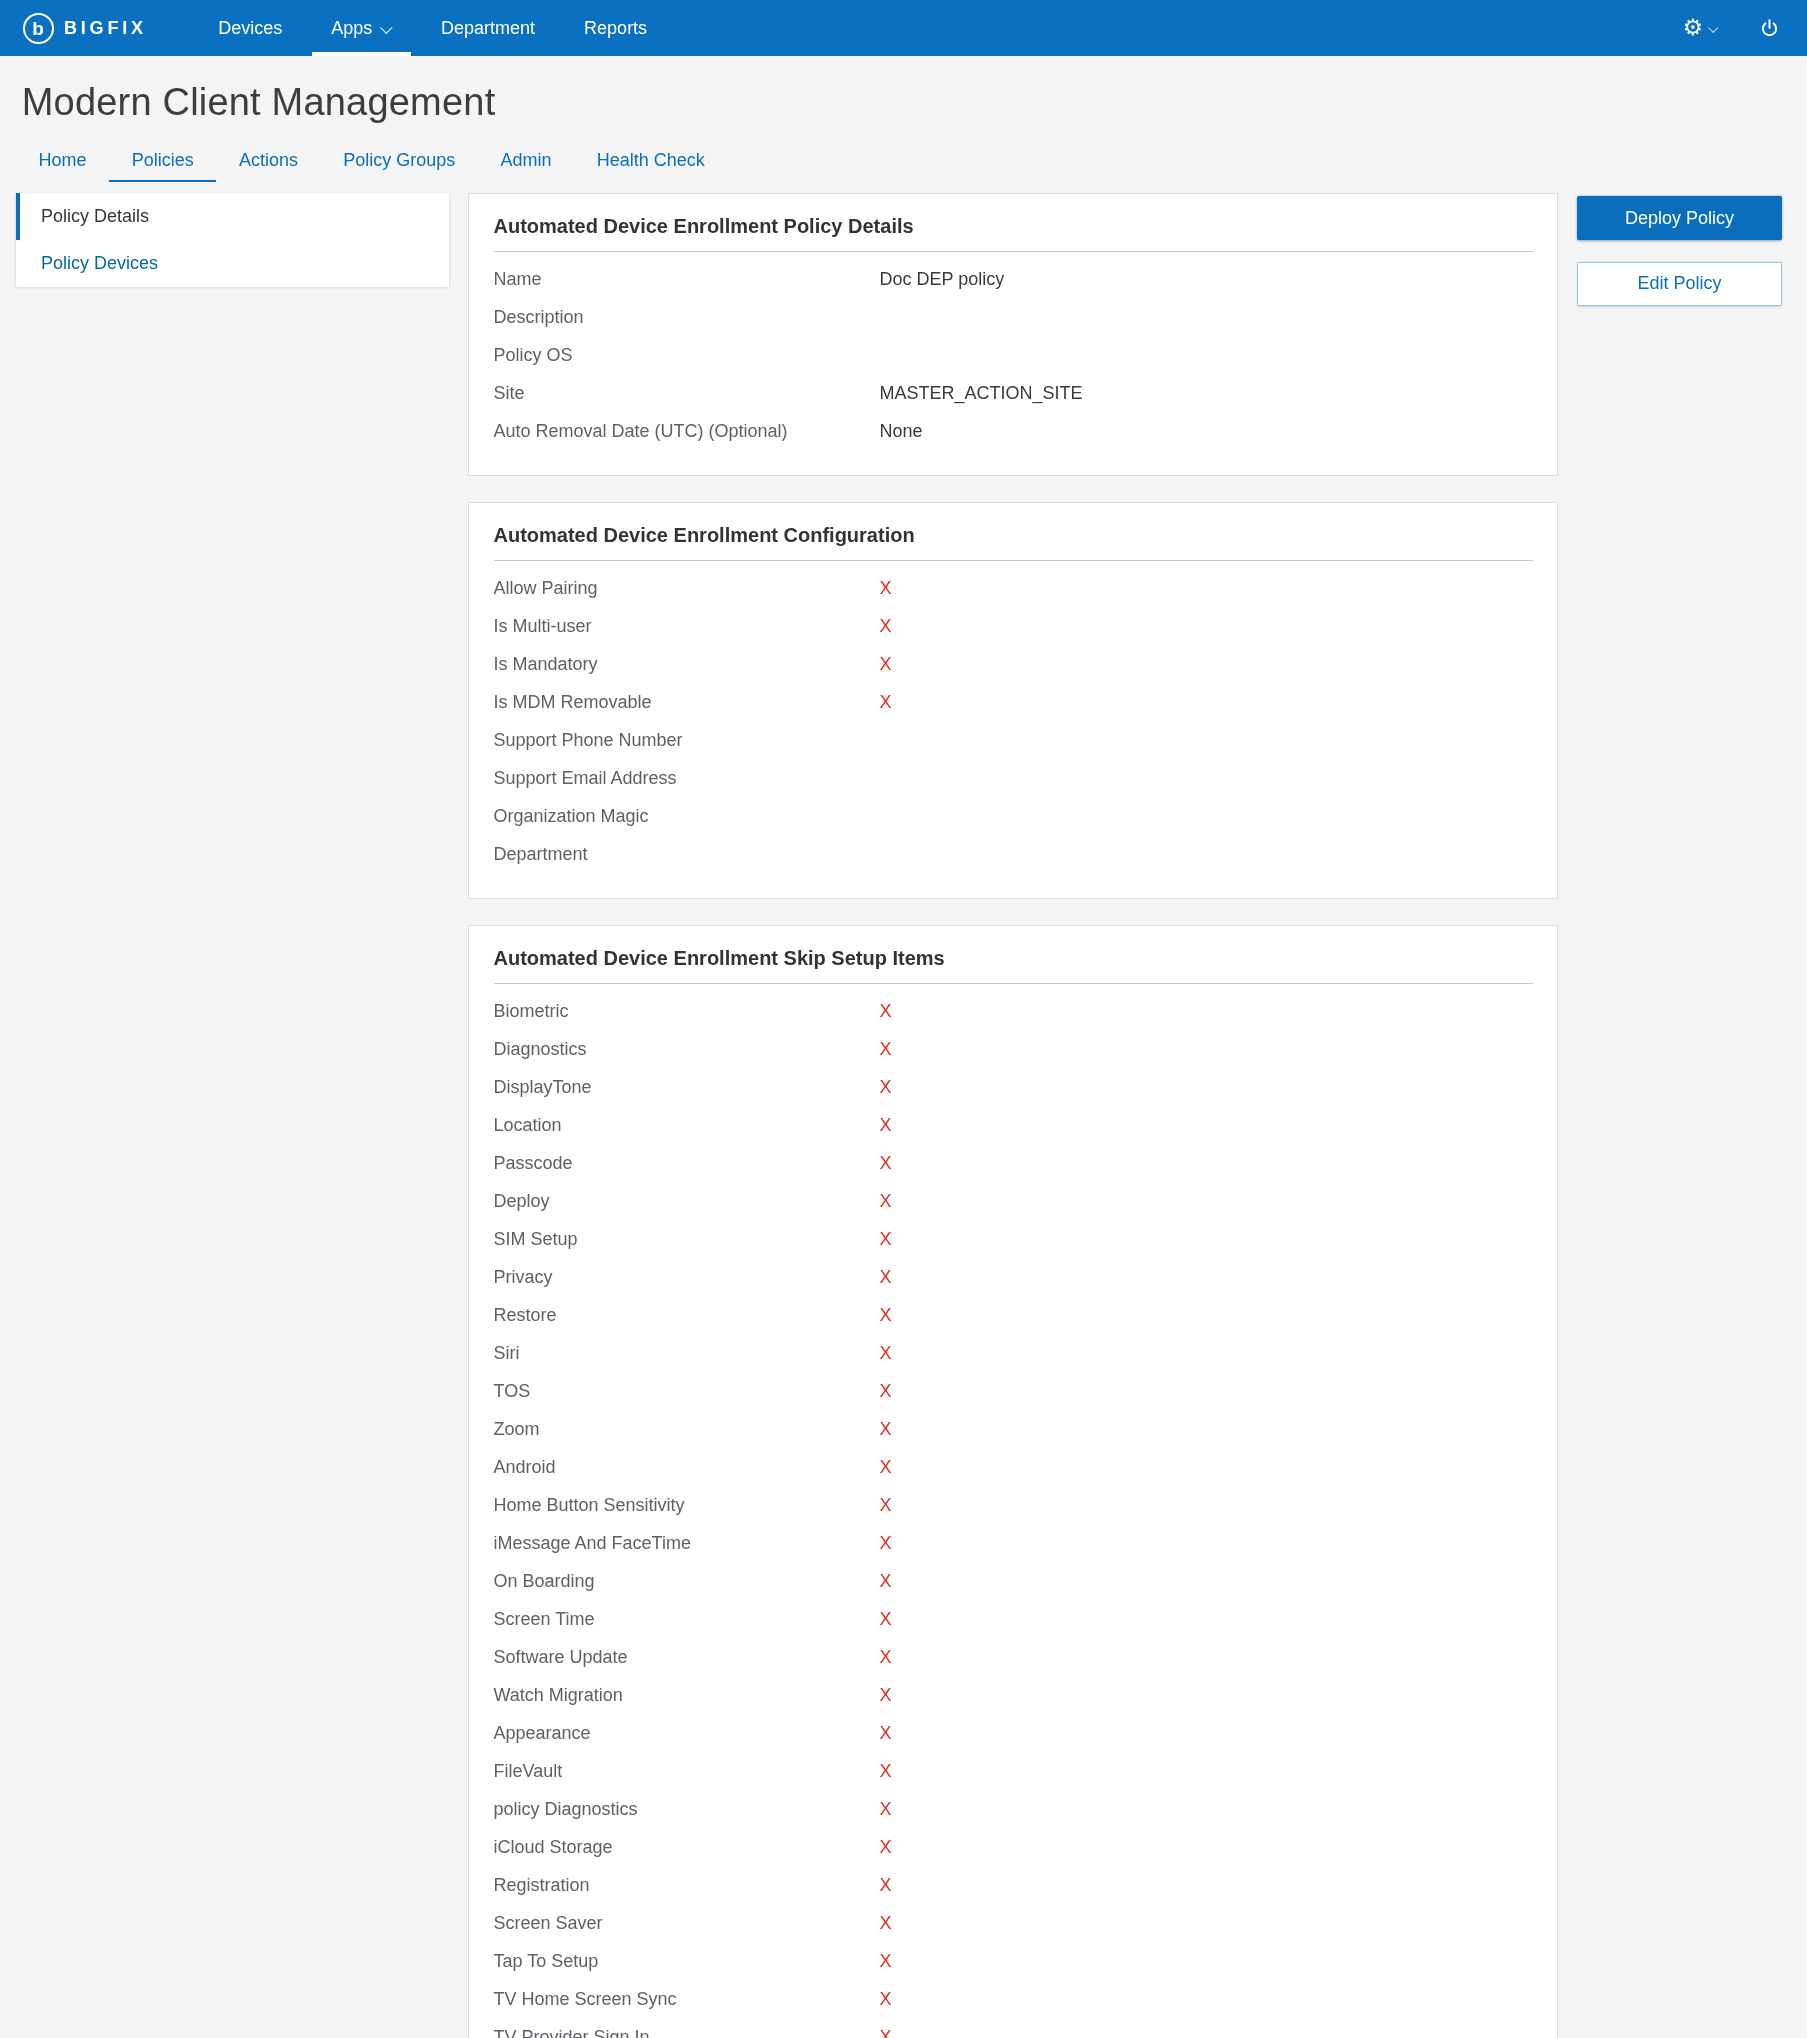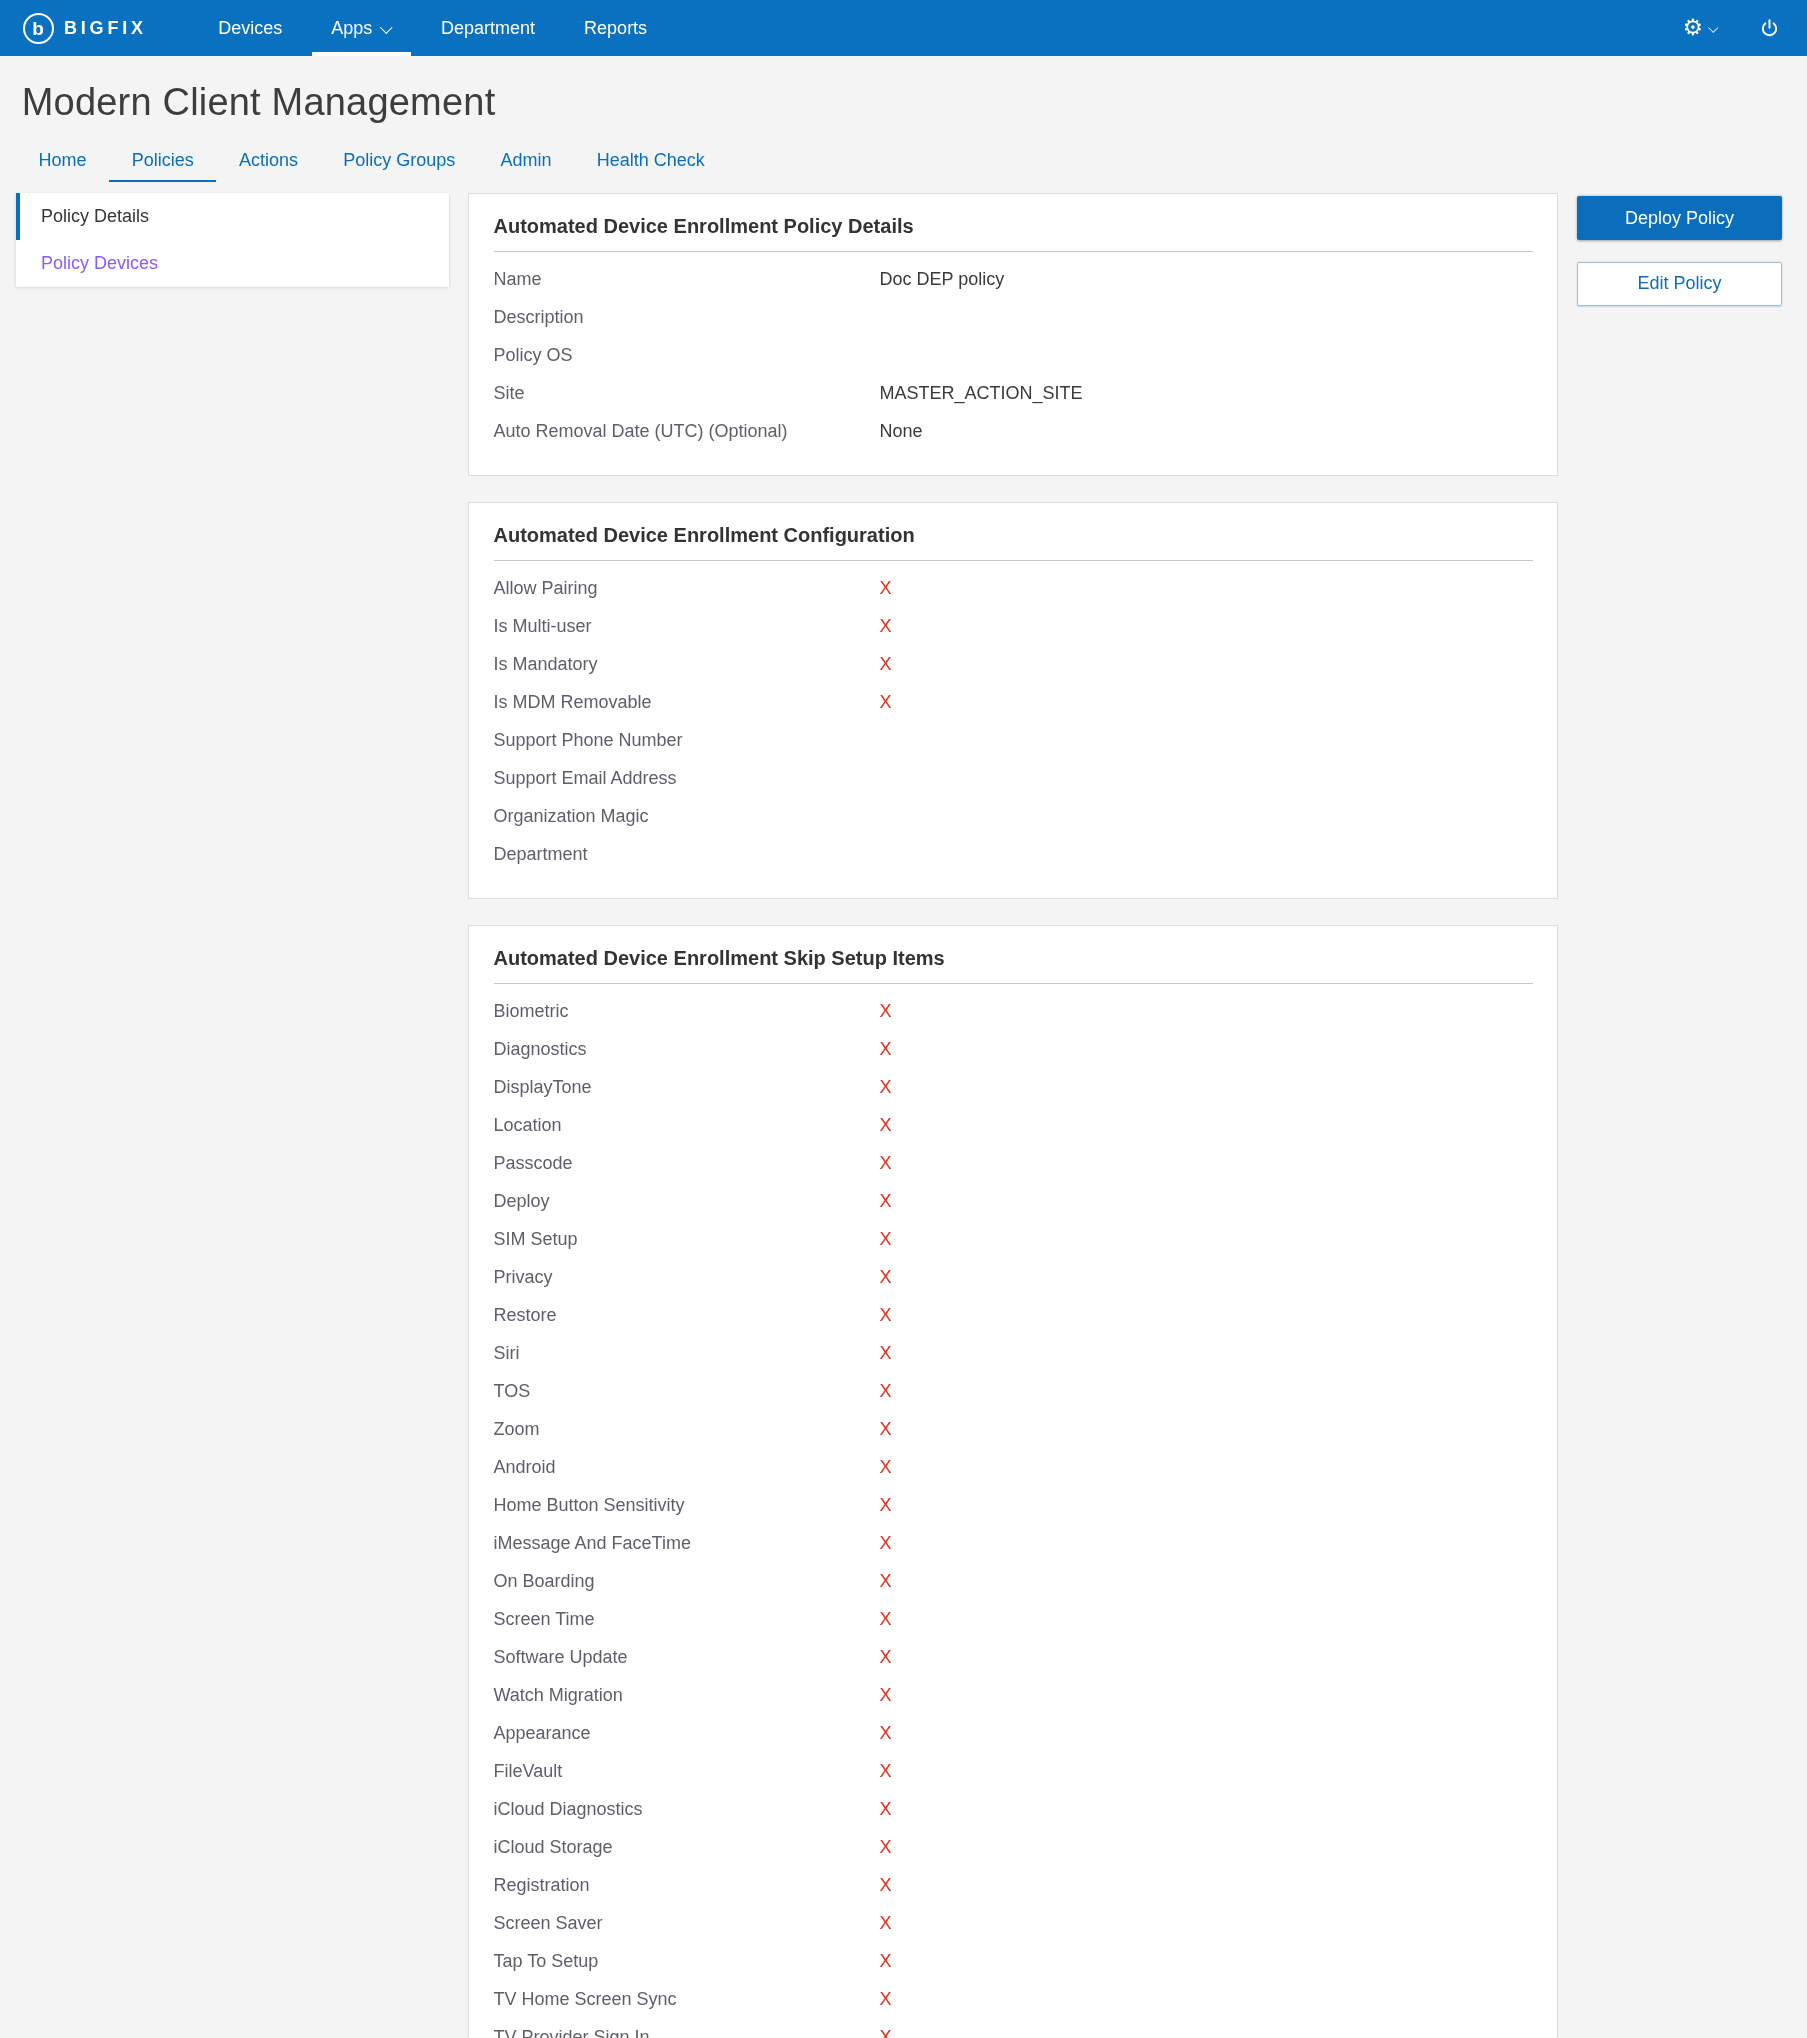--- a/index.html
+++ b/index.html
@@ -63,21 +63,21 @@
 
   
   .content { display:flex; align-items:flex-start; padding:11.3px 26px 38px 16px; gap:19px; }
 
   .sidebar {
     width:433px; flex-shrink:0; background:#fff;
     box-shadow:0 0.9px 2.8px rgba(0,0,0,.18);
   }
   .side-item {
     height:47px; display:flex; align-items:center;
-    padding:0 21px; font-size:18px; color:#8b5cf6;
+    padding:0 21px; font-size:18px; color:#0369a1;
     cursor:pointer; border-left:4.7px solid transparent;
   }
   .side-item.active { border-left-color:var(--accent,#0a6ebd); color:#353535; }
 
   .main { flex:1; min-width:0; }
   .card {
     background:#fff; border:0.9px solid #dcdcdc;
     padding:21px 24.5px 24.5px; margin-bottom:26px;
   }
   .card-title {
@@ -304,21 +304,21 @@
           </div>
           <div class="row">
             <span class="lbl">Appearance</span>
             <span class="val x">X</span>
           </div>
           <div class="row">
             <span class="lbl">FileVault</span>
             <span class="val x">X</span>
           </div>
           <div class="row">
-            <span class="lbl">iCloud Diagnostics</span>
+            <span class="lbl">policy Diagnostics</span>
             <span class="val x">X</span>
           </div>
           <div class="row">
             <span class="lbl">iCloud Storage</span>
             <span class="val x">X</span>
           </div>
           <div class="row">
             <span class="lbl">Registration</span>
             <span class="val x">X</span>
           </div>

